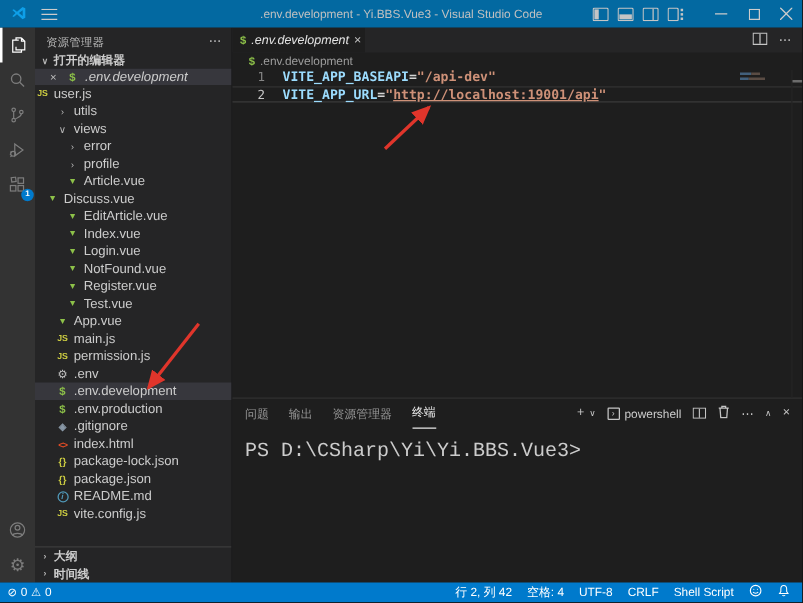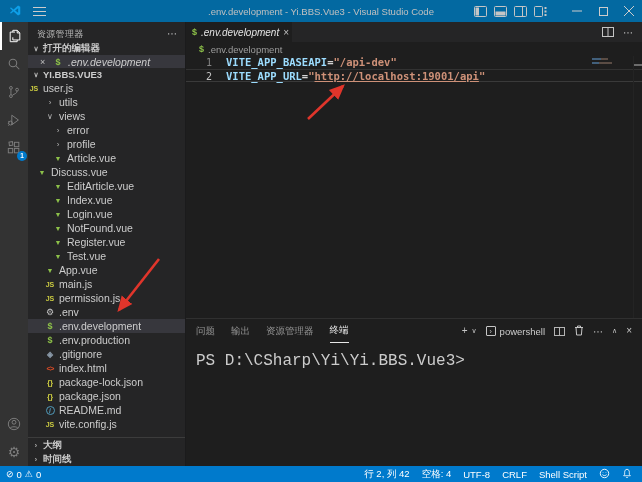--- a/index.html
+++ b/index.html
@@ -237,24 +237,20 @@
         <span class="sidebar-more">⋯</span>
       </div>
       <div class="sec-header">
         <span class="sec-chev">∨</span>
         <span>打开的编辑器</span>
       </div>
       <div class="oe-item">
         <span class="oe-close">×</span>
         <span class="ficon shell">$</span>
         <span class="tree-label" style="font-style:italic">.env.development</span>
-      </div>
-      <div class="sec-header">
-        <span class="sec-chev">∨</span>
-        <span>YI.BBS.VUE3</span>
       </div>
       <div class="tree" id="file-tree">
           <div class="tree-row" style="padding-left: 0;">
             <span class="ficon js">JS</span>
             <span class="tree-label">user.js</span>
           </div>
           <div class="tree-row" style="padding-left: 16px;">
             <span class="ficon folder">›</span>
             <span class="tree-label">utils</span>
           </div>

